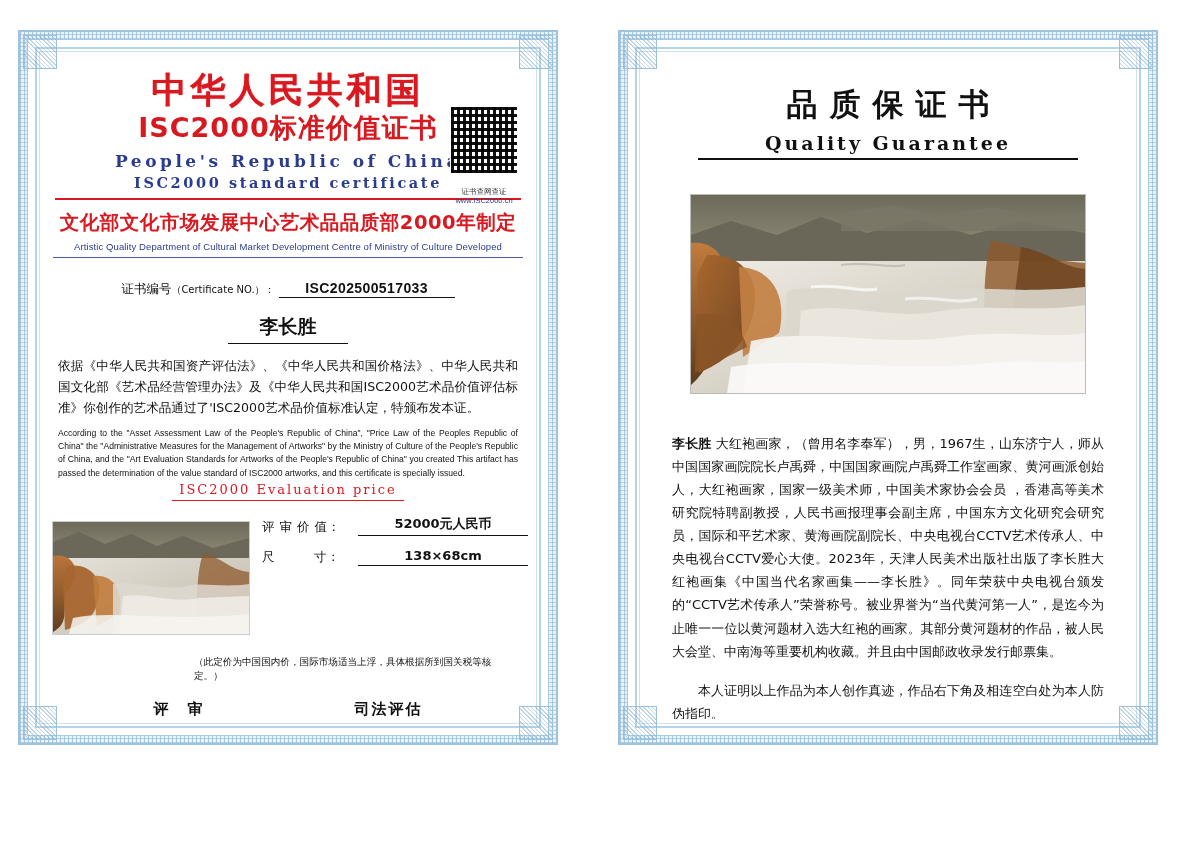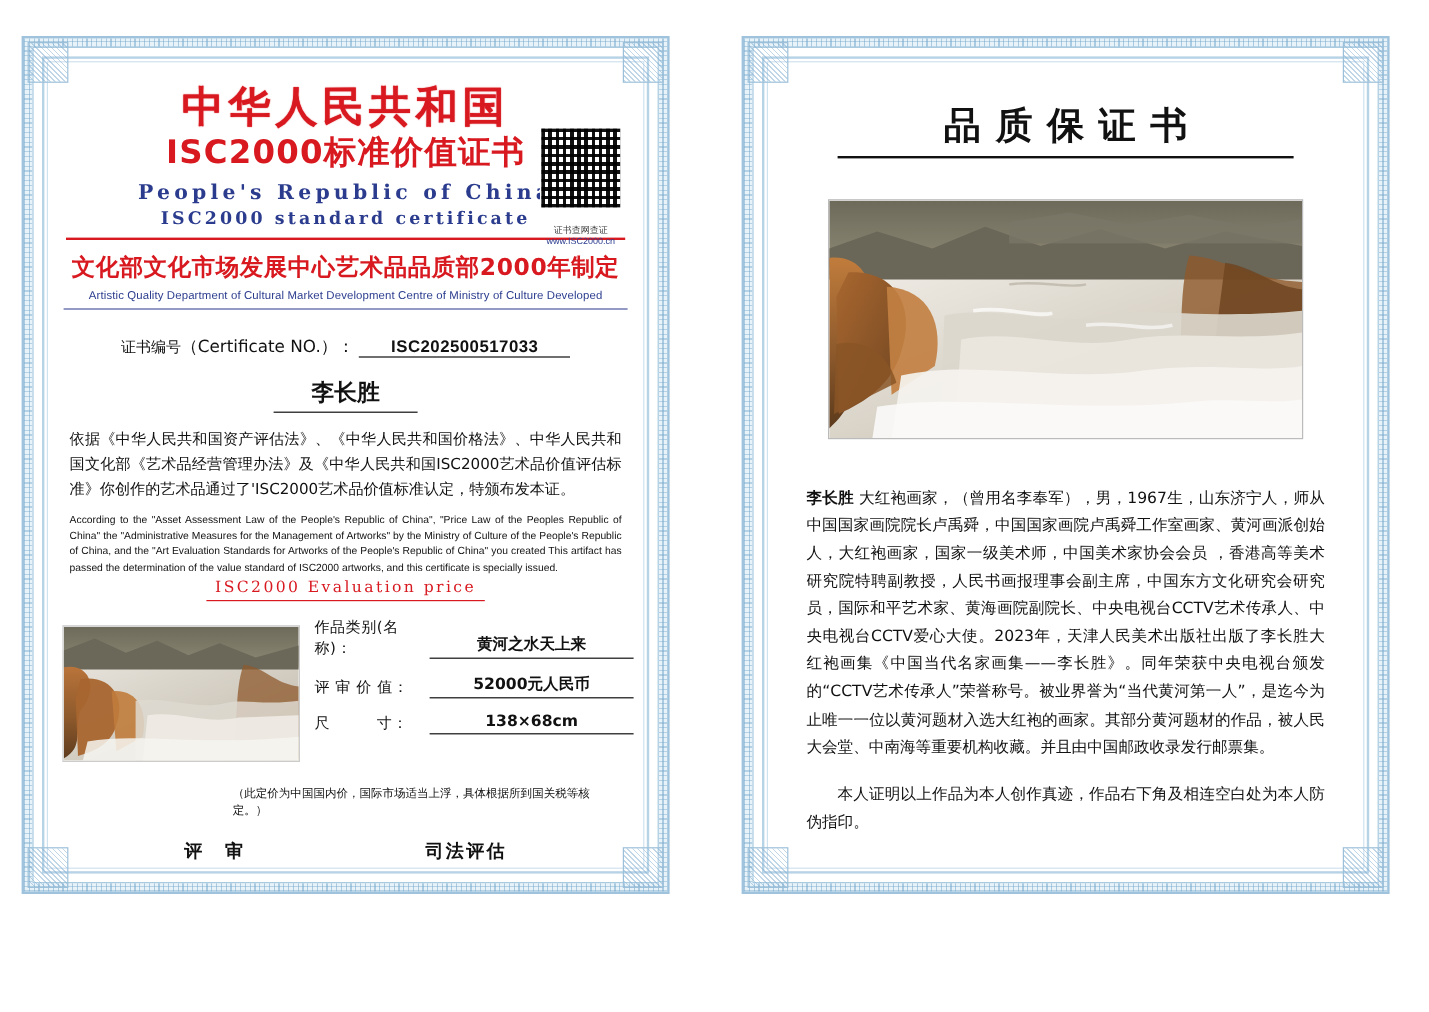--- a/index.html
+++ b/index.html
@@ -182,21 +182,21 @@
   }
   .qr-cap .site { color: #2b3c8e; }
 
   .cert-no-row {
     margin-top: 22px;
     text-align: center;
     font-size: 12.5px;
     color: #111;
     font-family: "DejaVu Sans", sans-serif;
   }
-  .cert-no-row .lbl-en { font-size: 14px; }
+  .cert-no-row .lbl-en { font-size: 10px; }
   .cert-no-val {
     display: inline-block;
     min-width: 168px;
     border-bottom: 1.5px solid #111;
     font-weight: bold;
     font-size: 14px;
     letter-spacing: .4px;
     padding: 0 4px 1px 4px;
     font-family: Liberation Sans, sans-serif;
   }
@@ -455,24 +455,20 @@
             <path d="M40 54 C62 52 70 70 66 92 L44 104 Z" fill="#c07c3c" opacity="0.9"></path>
             <path d="M150 32 C168 34 176 48 196 50 L196 110 L140 110 C146 84 142 54 150 32 Z" fill="#8e5a2c" opacity="0.75"></path>
             <path d="M60 62 C86 58 110 70 134 64 C150 60 168 66 196 62 L196 112 L60 112 Z" fill="#ded9d0" opacity="0.85"></path>
             <path d="M70 74 C96 70 118 82 146 76 L196 74 L196 112 L66 112 Z" fill="#efece6" opacity="0.9"></path>
             <path d="M20 96 C60 88 110 100 196 92 L196 112 L16 112 Z" fill="#f6f4f0" opacity="0.85"></path>
           </svg>
         </div>
 
         <div class="fields">
           <div class="field-row">
-            <span class="field-lbl">作品类别(名称)：</span>
-            <span class="field-val">黄河之水天上来</span>
-          </div>
-          <div class="field-row">
             <span class="field-lbl">评 审 价 值：</span>
             <span class="field-val">52000元人民币</span>
           </div>
           <div class="field-row">
             <span class="field-lbl">尺　　　寸：</span>
             <span class="field-val">138×68cm</span>
           </div>
         </div>
       </div>
 
@@ -491,20 +487,21 @@
     <div class="border-mid"></div>
     <div class="border-inner"></div>
     <div class="border-inner2"></div>
     <div class="corner tl"></div>
     <div class="corner tr"></div>
     <div class="corner bl"></div>
     <div class="corner br"></div>
 
     <div class="content">
       <div class="r-title">品质保证书</div>
+      <div class="r-title-en">Quality  Guarantee</div>
       <div class="r-rule"></div>
 
       <div class="r-photo">
         <svg width="394" height="198" viewBox="0 0 394 198" preserveAspectRatio="none">
           <defs>
             <linearGradient id="rsky" x1="0" y1="0" x2="0" y2="1">
               <stop offset="0%" stop-color="#6d6a5b"></stop>
                 <stop offset="100%" stop-color="#918d78"></stop>
             </linearGradient>
             <linearGradient id="rwater" x1="0" y1="0" x2="1" y2="1">

